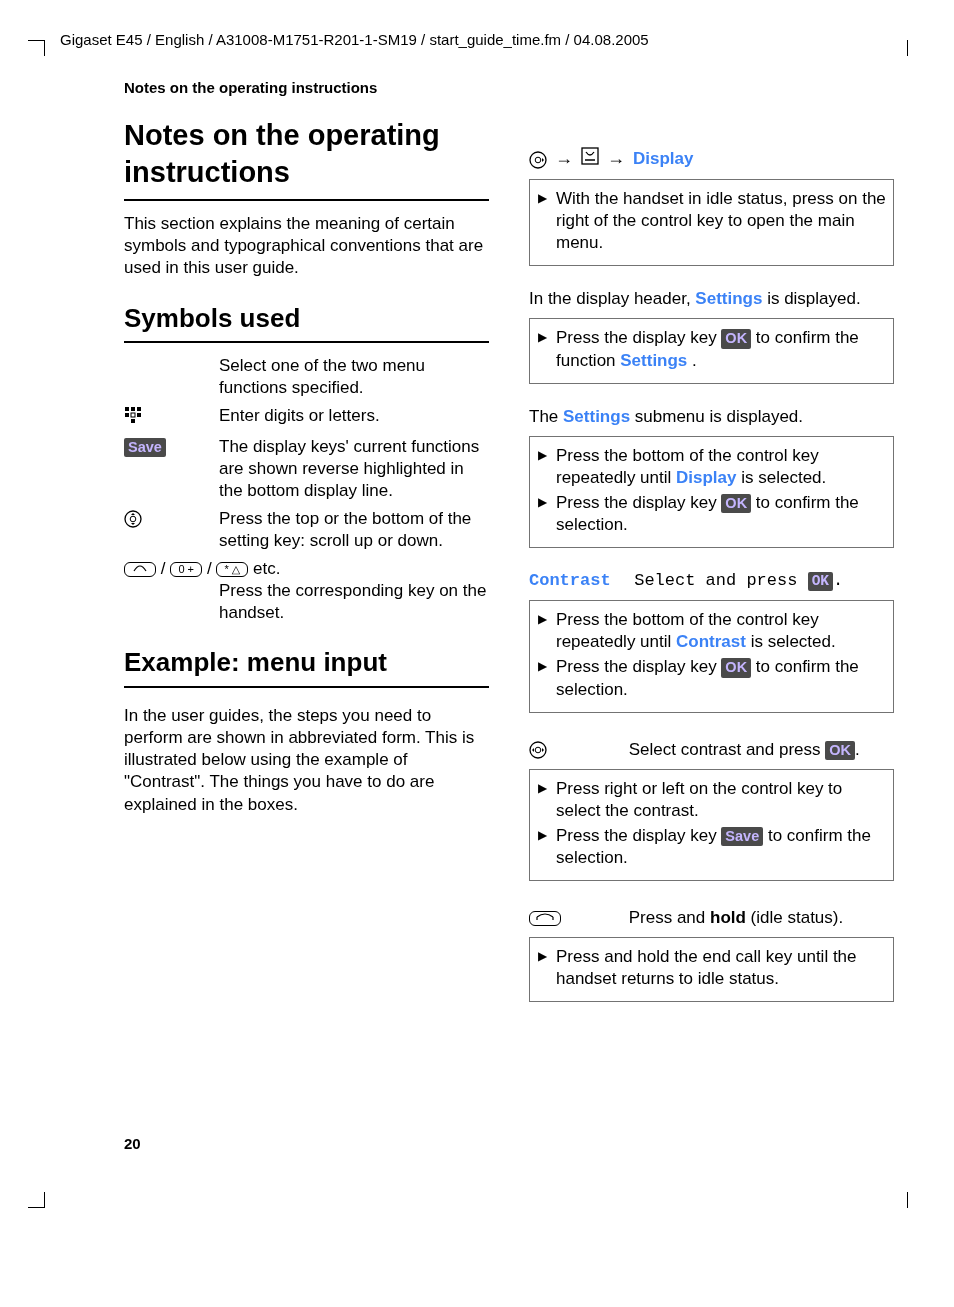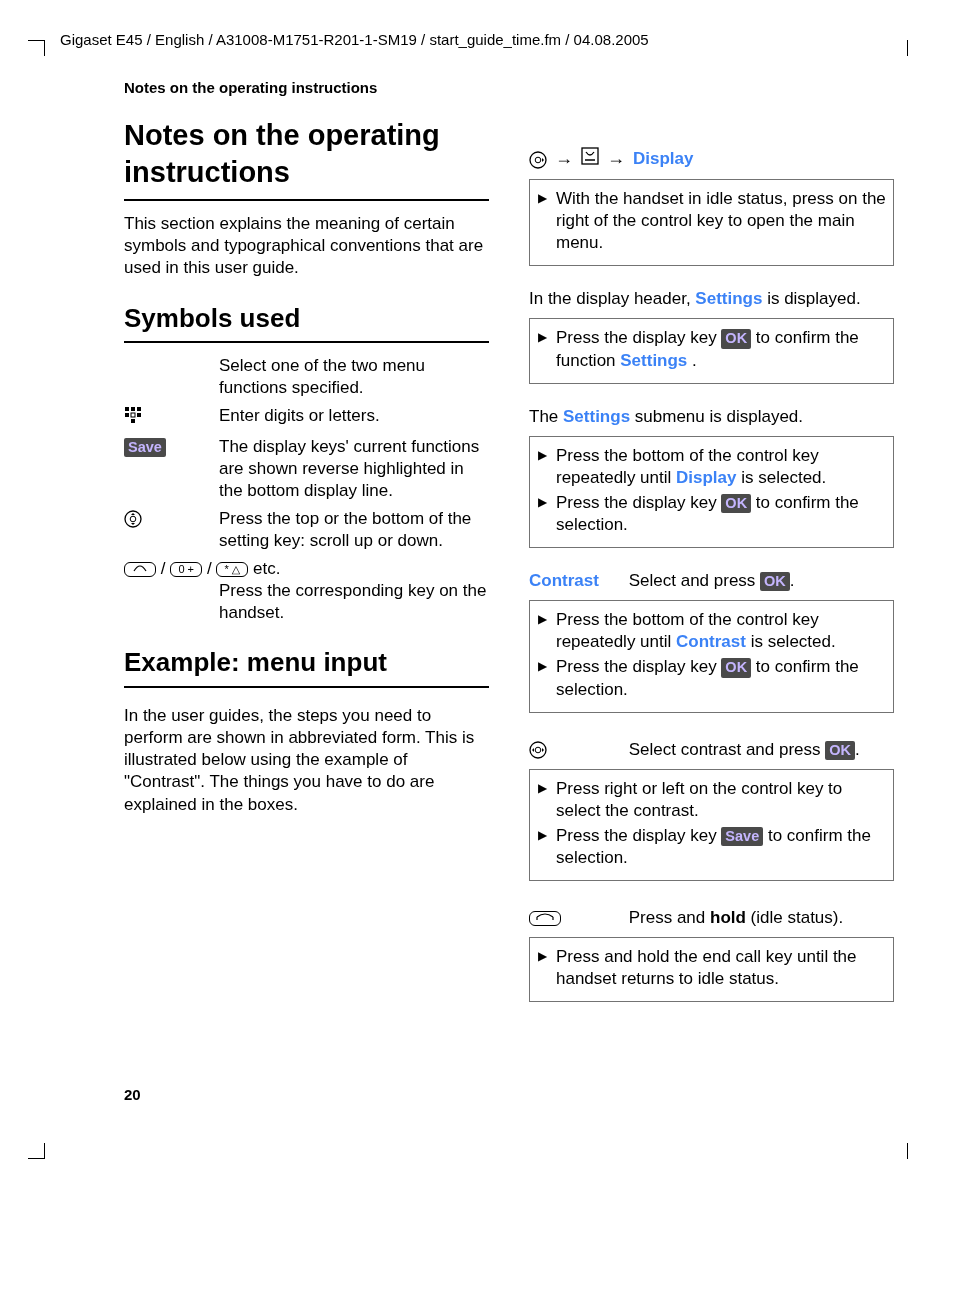--- a/index.html
+++ b/index.html
@@ -85,21 +85,21 @@
   }
   .bullet::before{ content:"\25B6"; font-size:12px;}
   .inline-line{ margin: 2px 0 8px 0;}
   .label-col{ display:inline-block; width:95px; vertical-align:top;}
   .hand-key{
     display:inline-block; vertical-align:middle;
     border:1.2px solid #000; border-radius:6px;
     padding:0 4px; font-size:11px; min-width:22px; text-align:center;
     line-height:1.2;
   }
-  .page-num{ font-weight:bold; font-size:15px; padding-left:64px; margin-top:61px;}
+  .page-num{ font-weight:bold; font-size:15px; padding-left:64px; margin-top:110px;}
   svg{ overflow:visible;}
 </style>
 </head>
 <body>
 
 <div class="page-frame">
 <div class="crop-mark-tl"></div>
     <div class="crop-mark-tr"></div>
 
 <div class="top-header">Gigaset E45 / English / A31008-M1751-R201-1-SM19 / start_guide_time.fm / 04.08.2005</div>
@@ -210,21 +210,21 @@
       <div class="box-item">
             <span class="bullet"></span>
             <span><span>Press the bottom of the control key repeatedly until </span><span class="menu-label">Display</span><span> is selected.</span></span>
           </div>
       <div class="box-item">
             <span class="bullet"></span>
             <span><span>Press the display key </span><span class="inv-key">OK</span><span> to confirm the selection.</span></span>
           </div>
     </div>
 
-    <div class="inline-line" style="margin-top:18px;">
+    <div class="inline-line" style="margin-top:18px;font-family:Liberation Mono, monospace;">
       <span class="label-col"><span class="menu-label">Contrast</span></span>
       <span><span>Select and press </span><span class="inv-key">OK</span><span>.</span></span>
     </div>
 
     <div class="box">
       <div class="box-item">
             <span class="bullet"></span>
             <span><span>Press the bottom of the control key repeatedly until </span><span class="menu-label">Contrast</span><span> is selected.</span></span>
           </div>
       <div class="box-item">

